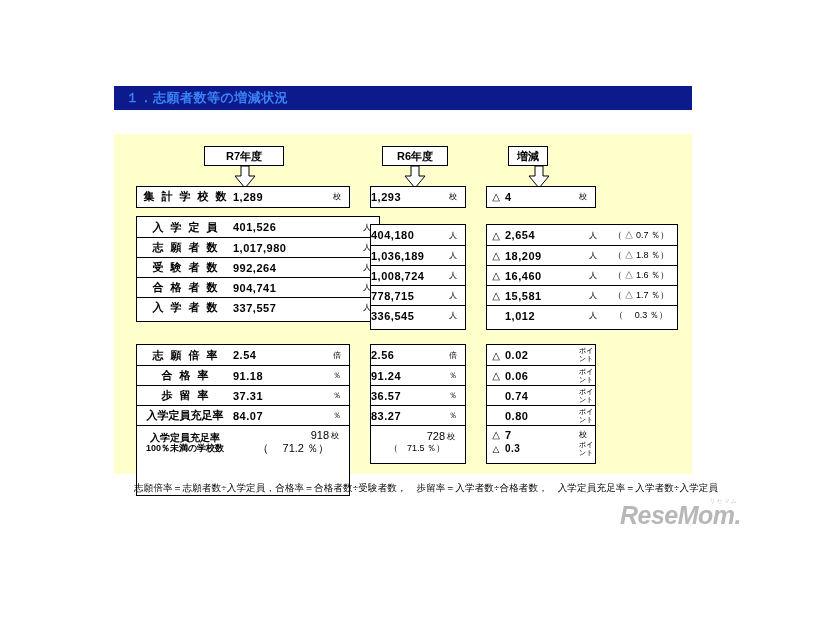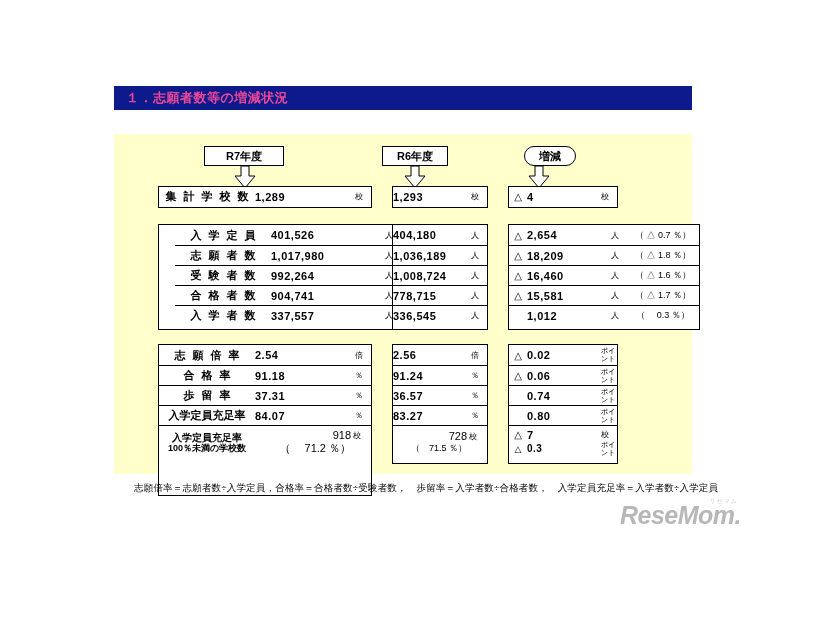--- a/index.html
+++ b/index.html
@@ -23,21 +23,21 @@
   }
 
   
   .title-bar {
     position: absolute;
     left: 114px;
     top: 86px;
     width: 578px;
     height: 24px;
     background: #0d1a8c;
-    color: #ec4899;
+    color: #3b82f6;
     font-size: 13px;
     font-weight: bold;
     display: flex;
     align-items: center;
     padding-left: 12px;
     box-sizing: border-box;
     letter-spacing: 0.5px;
   }
 
   
@@ -67,21 +67,20 @@
     box-sizing: border-box;
   }
   .arrow-svg { display:block; }
 
   
   .frame {
     position: absolute;
     border: 1.5px solid #000;
     background: #ffffff;
     box-sizing: border-box;
-    margin-left: 22px;
   }
 
   .row {
     display: flex;
     align-items: center;
     height: 20px;
     font-size: 11px;
     box-sizing: border-box;
   }
   .row + .row { border-top: 1px solid #000; }
@@ -210,21 +209,21 @@
 <body>
 
 <div class="page">
 
   <div class="title-bar">１．志願者数等の増減状況</div>
 
   <div class="panel"></div>
 
   <div class="yr-box" style="left:204px; top:146px; width:80px;">R7年度</div>
   <div class="yr-box" style="left:382px; top:146px; width:66px;">R6年度</div>
-  <div class="yr-box" style="left:524px; top:146px; width:52px;border-radius:10px;">増減</div>
+  <div class="yr-box" style="left:508px; top:146px; width:40px;">増減</div>
 
   <div class="abs" style="left:233px; top:166px;">
     <svg class="arrow-svg" width="24" height="24" viewBox="0 0 24 24">
       <polygon points="8,0 16,0 16,10 22,10 12,22 2,10 8,10" fill="#ffffff" stroke="#000000" stroke-width="1"></polygon>
     </svg>
   </div>
   <div class="abs" style="left:403px; top:166px;">
     <svg class="arrow-svg" width="24" height="24" viewBox="0 0 24 24">
       <polygon points="8,0 16,0 16,10 22,10 12,22 2,10 8,10" fill="#ffffff" stroke="#000000" stroke-width="1"></polygon>
     </svg>
@@ -249,21 +248,21 @@
     </div>
   </div>
   <div class="frame" style="left:486px; top:186px; width:110px; height:22px;">
     <div class="row" style="height:19px;">
       <div class="tri">△</div>
       <div class="val">4</div>
       <div class="unit">校</div>
     </div>
   </div>
 
-  <div class="frame" style="left:136px; top:224px; width:244px; height:106px;padding-left:16px;">
+  <div class="frame" style="left:136px; top:216px; width:244px; height:106px;">
     <div class="row">
       <div class="lbl">入 学 定 員</div>
       <div class="val">401,526</div>
       <div class="unit">人</div>
     </div>
     <div class="row">
       <div class="lbl">志 願 者 数</div>
       <div class="val">1,017,980</div>
       <div class="unit">人</div>
     </div>

